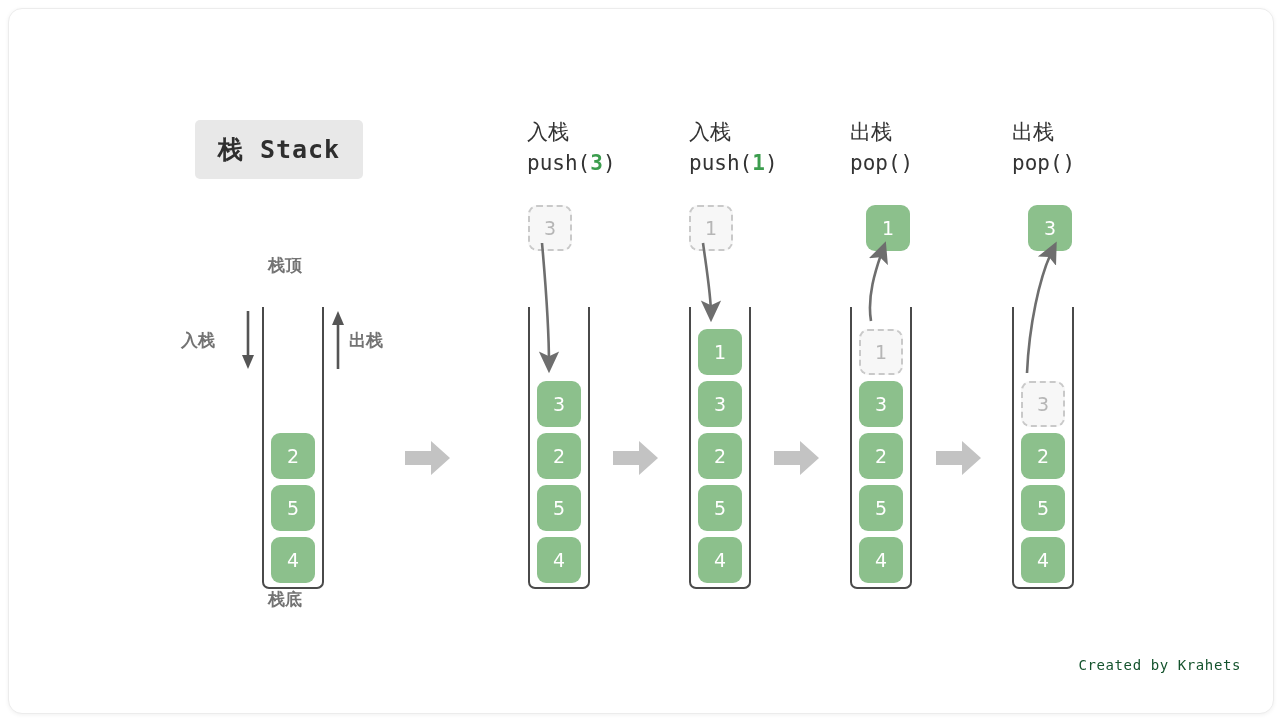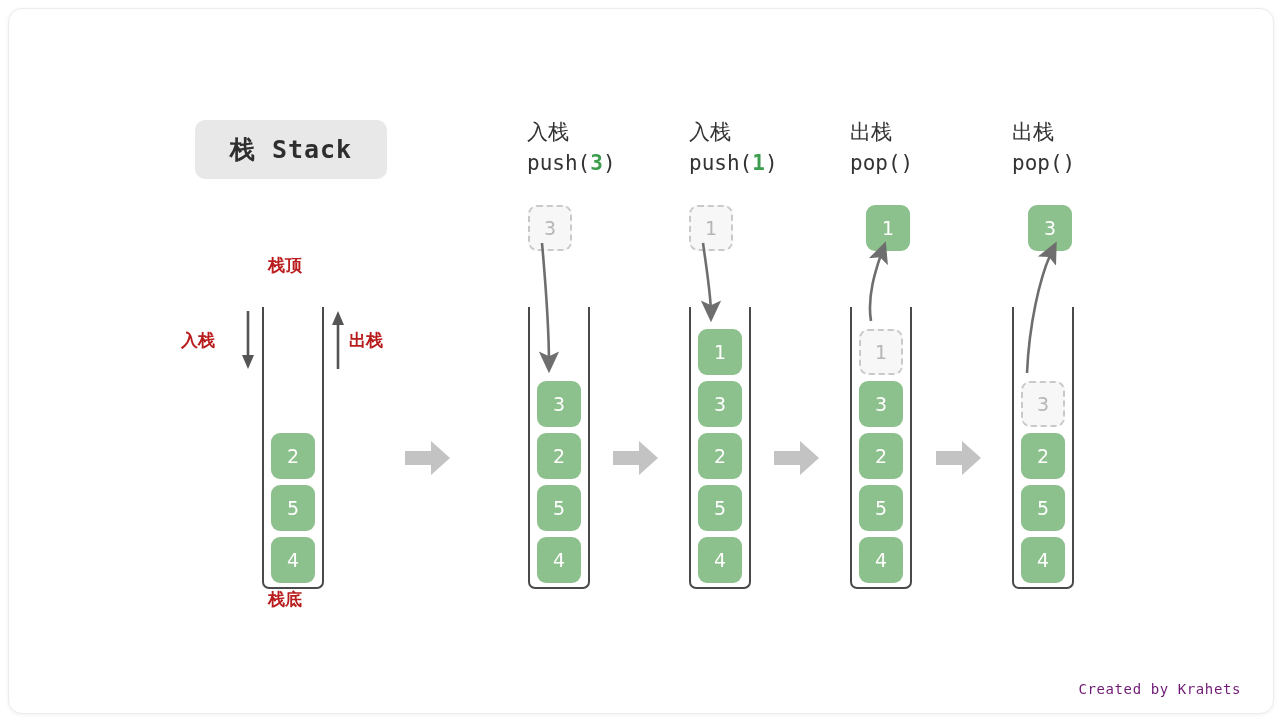--- a/index.html
+++ b/index.html
@@ -24,41 +24,41 @@
     border-radius: 14px;
     box-shadow: 0 1px 4px rgba(0,0,0,0.06);
     overflow: hidden;
   }
   .abs { position: absolute; }
 
   
   #title-chip {
     left: 186px;
     top: 111px;
-    width: 192px;
+    width: 168px;
     height: 59px;
     background: #e8e8e8;
-    border-radius: 10px;
+    border-radius: 5px;
     display: flex;
     align-items: center;
     justify-content: center;
   }
   #title-chip .t {
     font-family: "DejaVu Sans Mono", "Liberation Mono", monospace;
     font-size: 25px;
     font-weight: bold;
     color: #2e2e2e;
     letter-spacing: 1px;
   }
 
   
   .cap {
     font-size: 17px;
     font-weight: bold;
-    color: #b91c1c;
+    color: #737373;
     white-space: nowrap;
   }
   .col-head {
     font-family: "DejaVu Sans Mono", "Liberation Mono", monospace;
     font-size: 21px;
     color: #333333;
     line-height: 1.48;
     white-space: nowrap;
   }
   .col-head .hz { font-family: "DejaVu Sans", "Liberation Sans", sans-serif; }
@@ -104,24 +104,24 @@
     color: #c3c3c3;
   }
   .block-arrow svg { display: block; }
 
   
   .thin-arrow svg { display: block; }
 
   
   #watermark {
     right: 32px;
-    bottom: 16px;
+    bottom: 40px;
     font-family: "DejaVu Sans Mono", "Liberation Mono", monospace;
     font-size: 14px;
-    color: #701a75;
+    color: #14532d;
     letter-spacing: 0.6px;
     white-space: nowrap;
   }
 
   
   #curves { left: 0; top: 0; width: 1264px; height: 704px; pointer-events: none; }
 </style>
 </head>
 <body>
 

